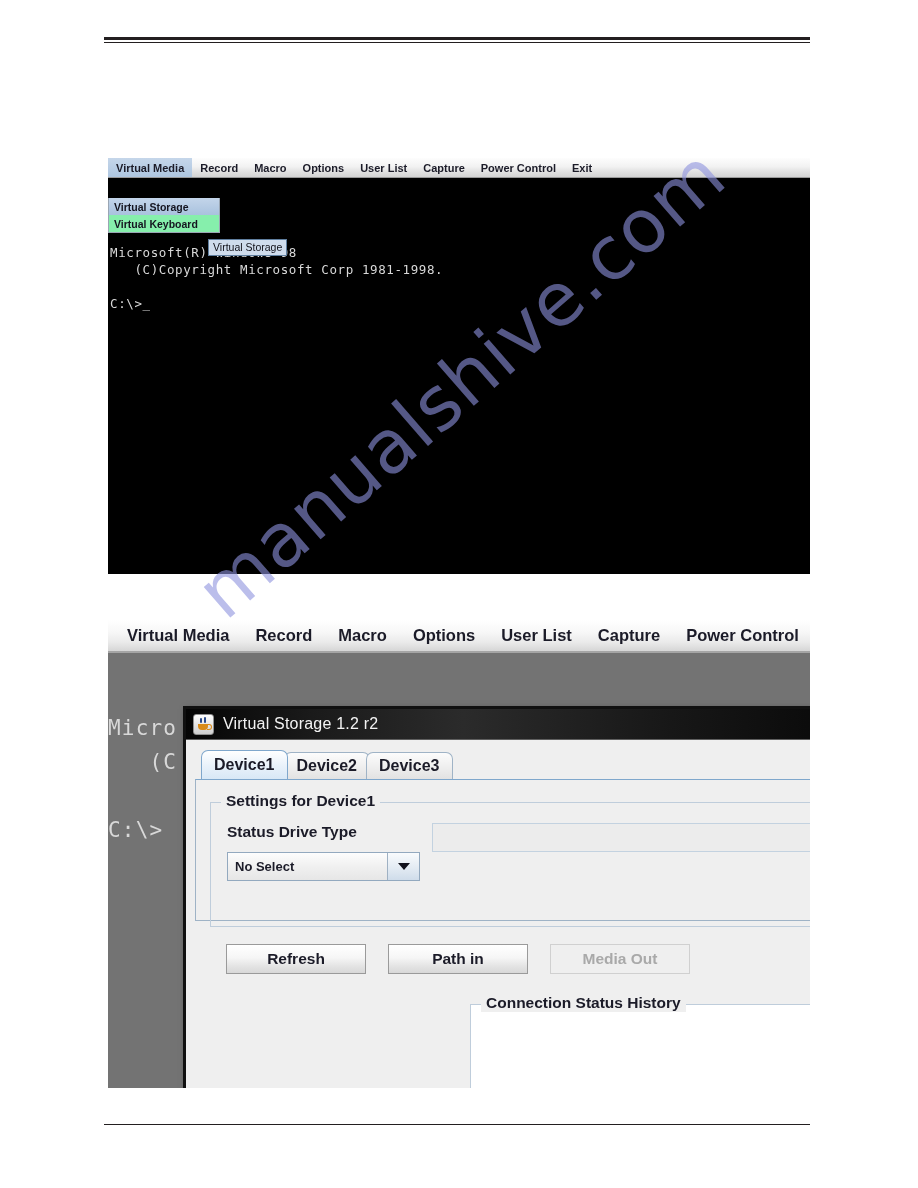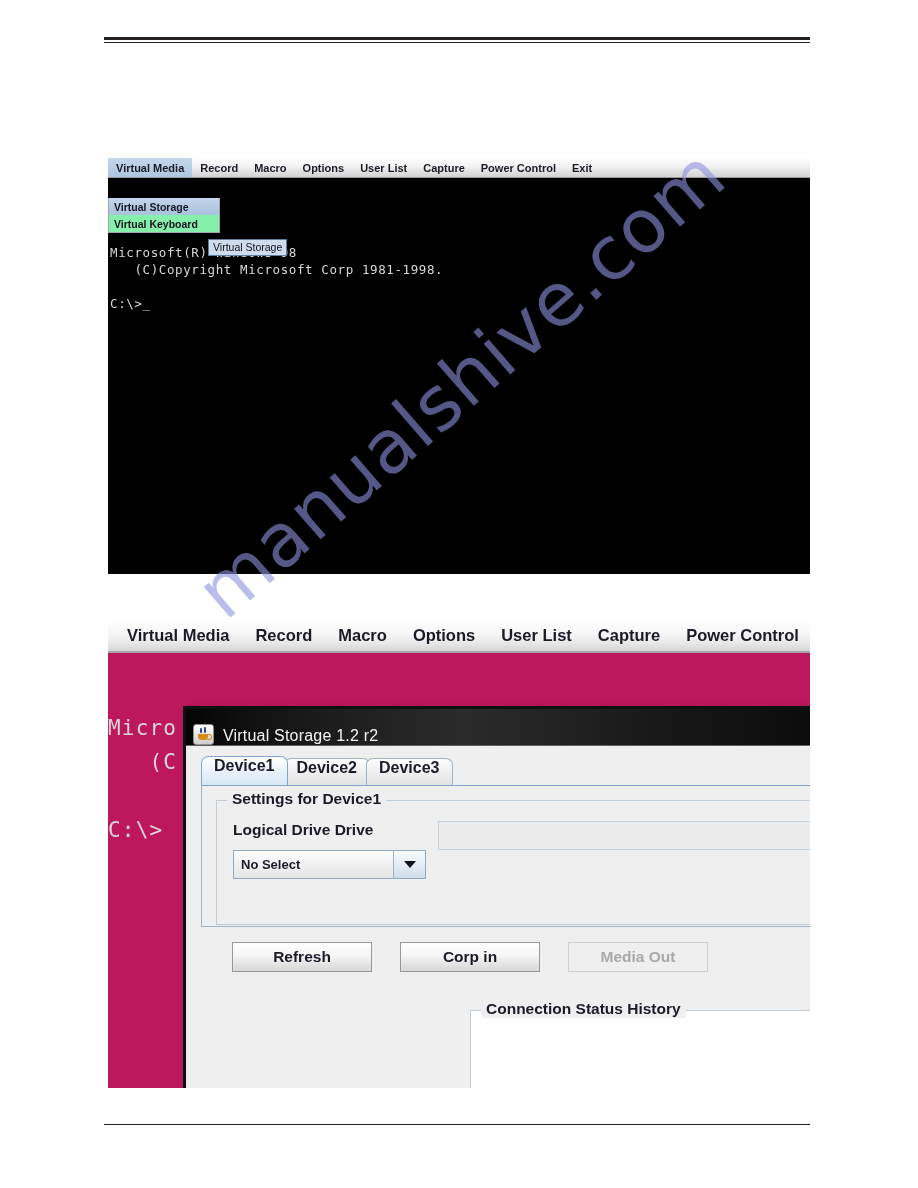--- a/index.html
+++ b/index.html
@@ -164,21 +164,21 @@
     box-sizing: border-box;
     padding-left: 6px;
   }
   .menubar2 .mi {
     padding: 0 13px;
     white-space: nowrap;
   }
   .screen2 {
     position: relative;
     height: 435px;
-    background: #be185d;
+    background: #737373;
     overflow: hidden;
   }
   .term2 {
     position: absolute;
     left: 0px;
     top: 58px;
     color: #d8d8d8;
     font-family: "DejaVu Sans Mono", monospace;
     font-size: 21px;
     line-height: 34px;
@@ -194,24 +194,24 @@
     width: 700px;
     height: 400px;
     background: #eeeeee;
     border: 3px solid #101010;
     border-top: none;
     box-sizing: border-box;
     z-index: 30;
     box-shadow: 3px 3px 6px rgba(0,0,0,.5);
   }
   .vsdlg-title {
-    height: 39px;
+    height: 33px;
     background: linear-gradient(to right, #050505 0%, #1a1a1a 18%, #2b2b2b 40%, #171717 70%, #060606 100%);
     display: flex;
-    align-items: flex-end;
+    align-items: center;
     padding-left: 7px;
     box-sizing: border-box;
     border-top: 3px solid #101010;
     border-left: 0;
   }
   .java-icon {
     width: 19px;
     height: 19px;
     border-radius: 3px;
     background: linear-gradient(to bottom, #fefefe, #cfcfcf);
@@ -270,48 +270,48 @@
   .tabs {
     position: relative;
     display: flex;
     align-items: flex-end;
     height: 30px;
     padding-left: 6px;
   }
   .tab {
     height: 26px;
     display: flex;
+    align-items: center;
     padding: 0 12px;
     font-size: 16px;
     font-weight: bold;
     color: #1b1b28;
     background: linear-gradient(to bottom, #fcfcfc 0%, #ededed 60%, #e2e2e2 100%);
     border: 1px solid #9fb3c6;
     border-bottom: none;
     border-radius: 7px 7px 0 0;
     margin-right: -4px;
     position: relative;
     white-space: nowrap;
   }
   .tab.sel {
     background: linear-gradient(to bottom, #ffffff 0%, #e8f1fa 55%, #d8e8f6 100%);
     border-color: #7fa7cc;
     z-index: 5;
     height: 28px;
   }
   .tabpanel {
     position: relative;
-    margin-left: 6px;
     margin-right: 0;
     height: 142px;
     background: #efefef;
     border: 1px solid #9fb3c6;
     border-top: 1px solid #7fa7cc;
     box-sizing: border-box;
-    padding: 14px 0 0 14px;
+    padding: 22px 0 0 14px;
   }
 
   
   .groupbox {
     position: relative;
     border: 1px solid #bfcddb;
     box-sizing: border-box;
     padding: 0;
     height: 125px;
     margin-right: 10px;
@@ -379,21 +379,21 @@
     background: #ececec;
     border: 1px solid #c3d2e0;
     box-sizing: border-box;
   }
 
   
   .btnrow {
     display: flex;
     margin-top: 17px;
     padding-left: 16px;
-    gap: 28px;
+    gap: 22px;
   }
   .btn {
     width: 140px;
     height: 30px;
     display: flex;
     align-items: center;
     justify-content: center;
     font-size: 15.5px;
     font-weight: bold;
     color: #1b1b28;
@@ -549,40 +549,40 @@
             </div>
         </div>
 
         <div class="tabpanel">
 
           <div class="groupbox">
             <div class="gb-legend">Settings for Device1</div>
 
             <div class="gb-inner">
               <div class="field-col left">
-                <div class="field-label">Logical Drive Drive</div>
+                <div class="field-label">Status Drive Type</div>
                 <div class="combo">
                   <div class="cval">No Select</div>
                   <div class="carrow">
                       <i></i>
                     </div>
                 </div>
               </div>
               <div class="field-col right">
                 <div class="textfield"></div>
               </div>
             </div>
           </div>
 
           <div class="btnrow">
             <div class="btn">
                 <span>Refresh</span>
               </div>
             <div class="btn">
-                <span>Corp in</span>
+                <span>Path in</span>
               </div>
             <div class="btn disabled">
                 <span>Media Out</span>
               </div>
           </div>
         </div>
 
         <div class="dlg-leftpad"></div>
 
         <div class="csh-wrap">

